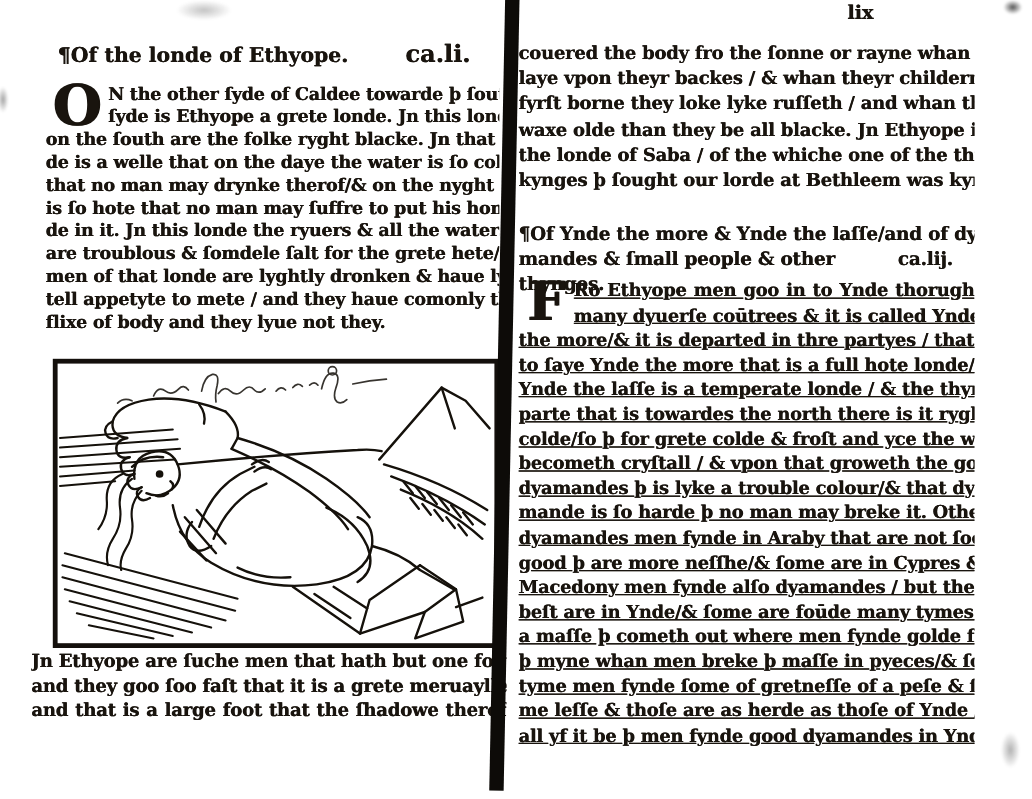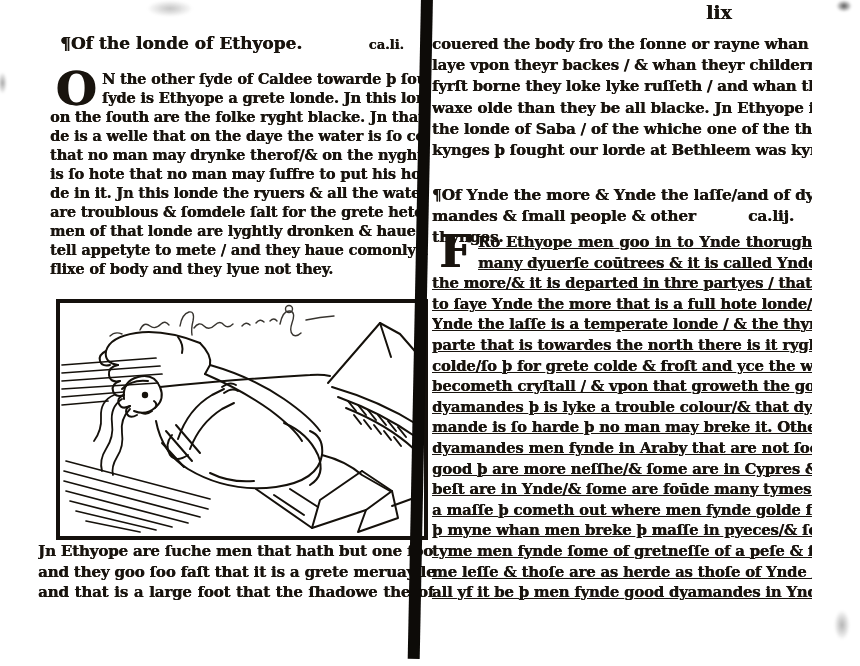--- a/index.html
+++ b/index.html
@@ -1,28 +1,28 @@
 <!DOCTYPE html>
 <html><head>
 <meta charset="utf-8">
 <style>
   html,body{margin:0;padding:0;background:#ffffff;}
   .scan{
     position:relative;width:860px;height:666px;background:#ffffff;overflow:hidden;
     font-family:"DejaVu Serif", serif;font-weight:bold;color:#19140e;
   }
   .page{position:absolute;top:0;height:666px;}
-  .page.left{left:0;width:420px;margin-left:12px;}
+  .page.left{left:0;width:420px;}
   .page.right{left:432px;width:382px;}
 
   
   .pghead{position:absolute;left:48px;top:33px;width:344px;display:flex;
     justify-content:space-between;align-items:baseline;font-size:17px;
     text-shadow:.4px 0 0 currentColor;}
-  .pghead .chap{font-size:13px;}
+  .pghead .chap{font-size:20px;}
 
   
   .tline{white-space:nowrap;overflow:hidden;text-align:justify;text-align-last:justify;
     text-shadow:.35px 0 0 currentColor;letter-spacing:-0.2px;}
   .para{position:absolute;}
   .p-left1{left:38px;top:69px;width:378px;font-size:14.6px;}
   .p-left1 .tline{line-height:19px;height:19px;}
   .p-left1 .tline:last-child{text-align-last:left;}
 
   .dropcap{float:left;width:52px;height:37px;text-align:center;font-size:47px;
@@ -35,21 +35,21 @@
   .woodcut svg{display:block;width:100%;height:100%;}
 
   .caption{left:26px;top:541px;width:396px;font-size:15.1px;}
   .caption .tline{line-height:20.5px;height:20.5px;}
 
   
   .gutter{position:absolute;left:421px;top:-4px;width:12px;height:663px;background:#0d0b08;
     transform:rotate(1.15deg);transform-origin:top center;}
 
   
-  .folio{position:absolute;left:274px;top:1px;font-size:19px;text-shadow:.4px 0 0 currentColor;}
+  .folio{position:absolute;left:274px;top:1px;font-size:16px;text-shadow:.4px 0 0 currentColor;}
   .r-para1{left:0;top:34px;width:380px;font-size:15px;}
   .r-para1 .tline{line-height:21.2px;height:21.2px;}
   .secthead{position:absolute;left:0;top:185px;width:380px;font-size:15.4px;}
   .secthead .tline{line-height:21px;height:21px;}
   .secthead .hrow{display:flex;justify-content:space-between;align-items:baseline;
     line-height:21px;height:21px;text-shadow:.35px 0 0 currentColor;letter-spacing:-0.2px;}
   .secthead .hrow .chap{margin-right:18px;}
   .r-para2{left:0;top:232px;width:380px;font-size:14.9px;}
   .r-para2 .tline{line-height:20.6px;height:20.6px;text-decoration:underline;}
 
@@ -235,20 +235,21 @@
           <div class="tline">the more/&amp; it is departed in thre partyes / that is</div>
           <div class="tline">to ſaye Ynde the more that is a full hote londe/&amp;</div>
           <div class="tline">Ynde the laſſe is a temperate londe / &amp; the thyrde</div>
           <div class="tline">parte that is towardes the north there is it ryght</div>
           <div class="tline">colde/ſo þ for grete colde &amp; froſt and yce the water</div>
           <div class="tline">becometh cryſtall / &amp; vpon that groweth the good</div>
           <div class="tline">dyamandes þ is lyke a trouble colour/&amp; that dya-</div>
           <div class="tline">mande is ſo harde þ no man may breke it. Other</div>
           <div class="tline">dyamandes men fynde in Araby that are not ſoo</div>
           <div class="tline">good þ are more neſſhe/&amp; ſome are in Cypres &amp; in</div>
+          <div class="tline">Macedony men fynde alſo dyamandes / but the</div>
           <div class="tline">beſt are in Ynde/&amp; ſome are foūde many tymes in</div>
           <div class="tline">a maſſe þ cometh out where men fynde golde fro</div>
           <div class="tline">þ myne whan men breke þ maſſe in pyeces/&amp; ſome</div>
           <div class="tline">tyme men fynde ſome of gretneſſe of a peſe &amp; ſo-</div>
           <div class="tline">me leſſe &amp; thoſe are as herde as thoſe of Ynde / &amp;</div>
           <div class="tline">all yf it be þ men fynde good dyamandes in Ynde</div>
         </div>
     </div>
   </section>
 

